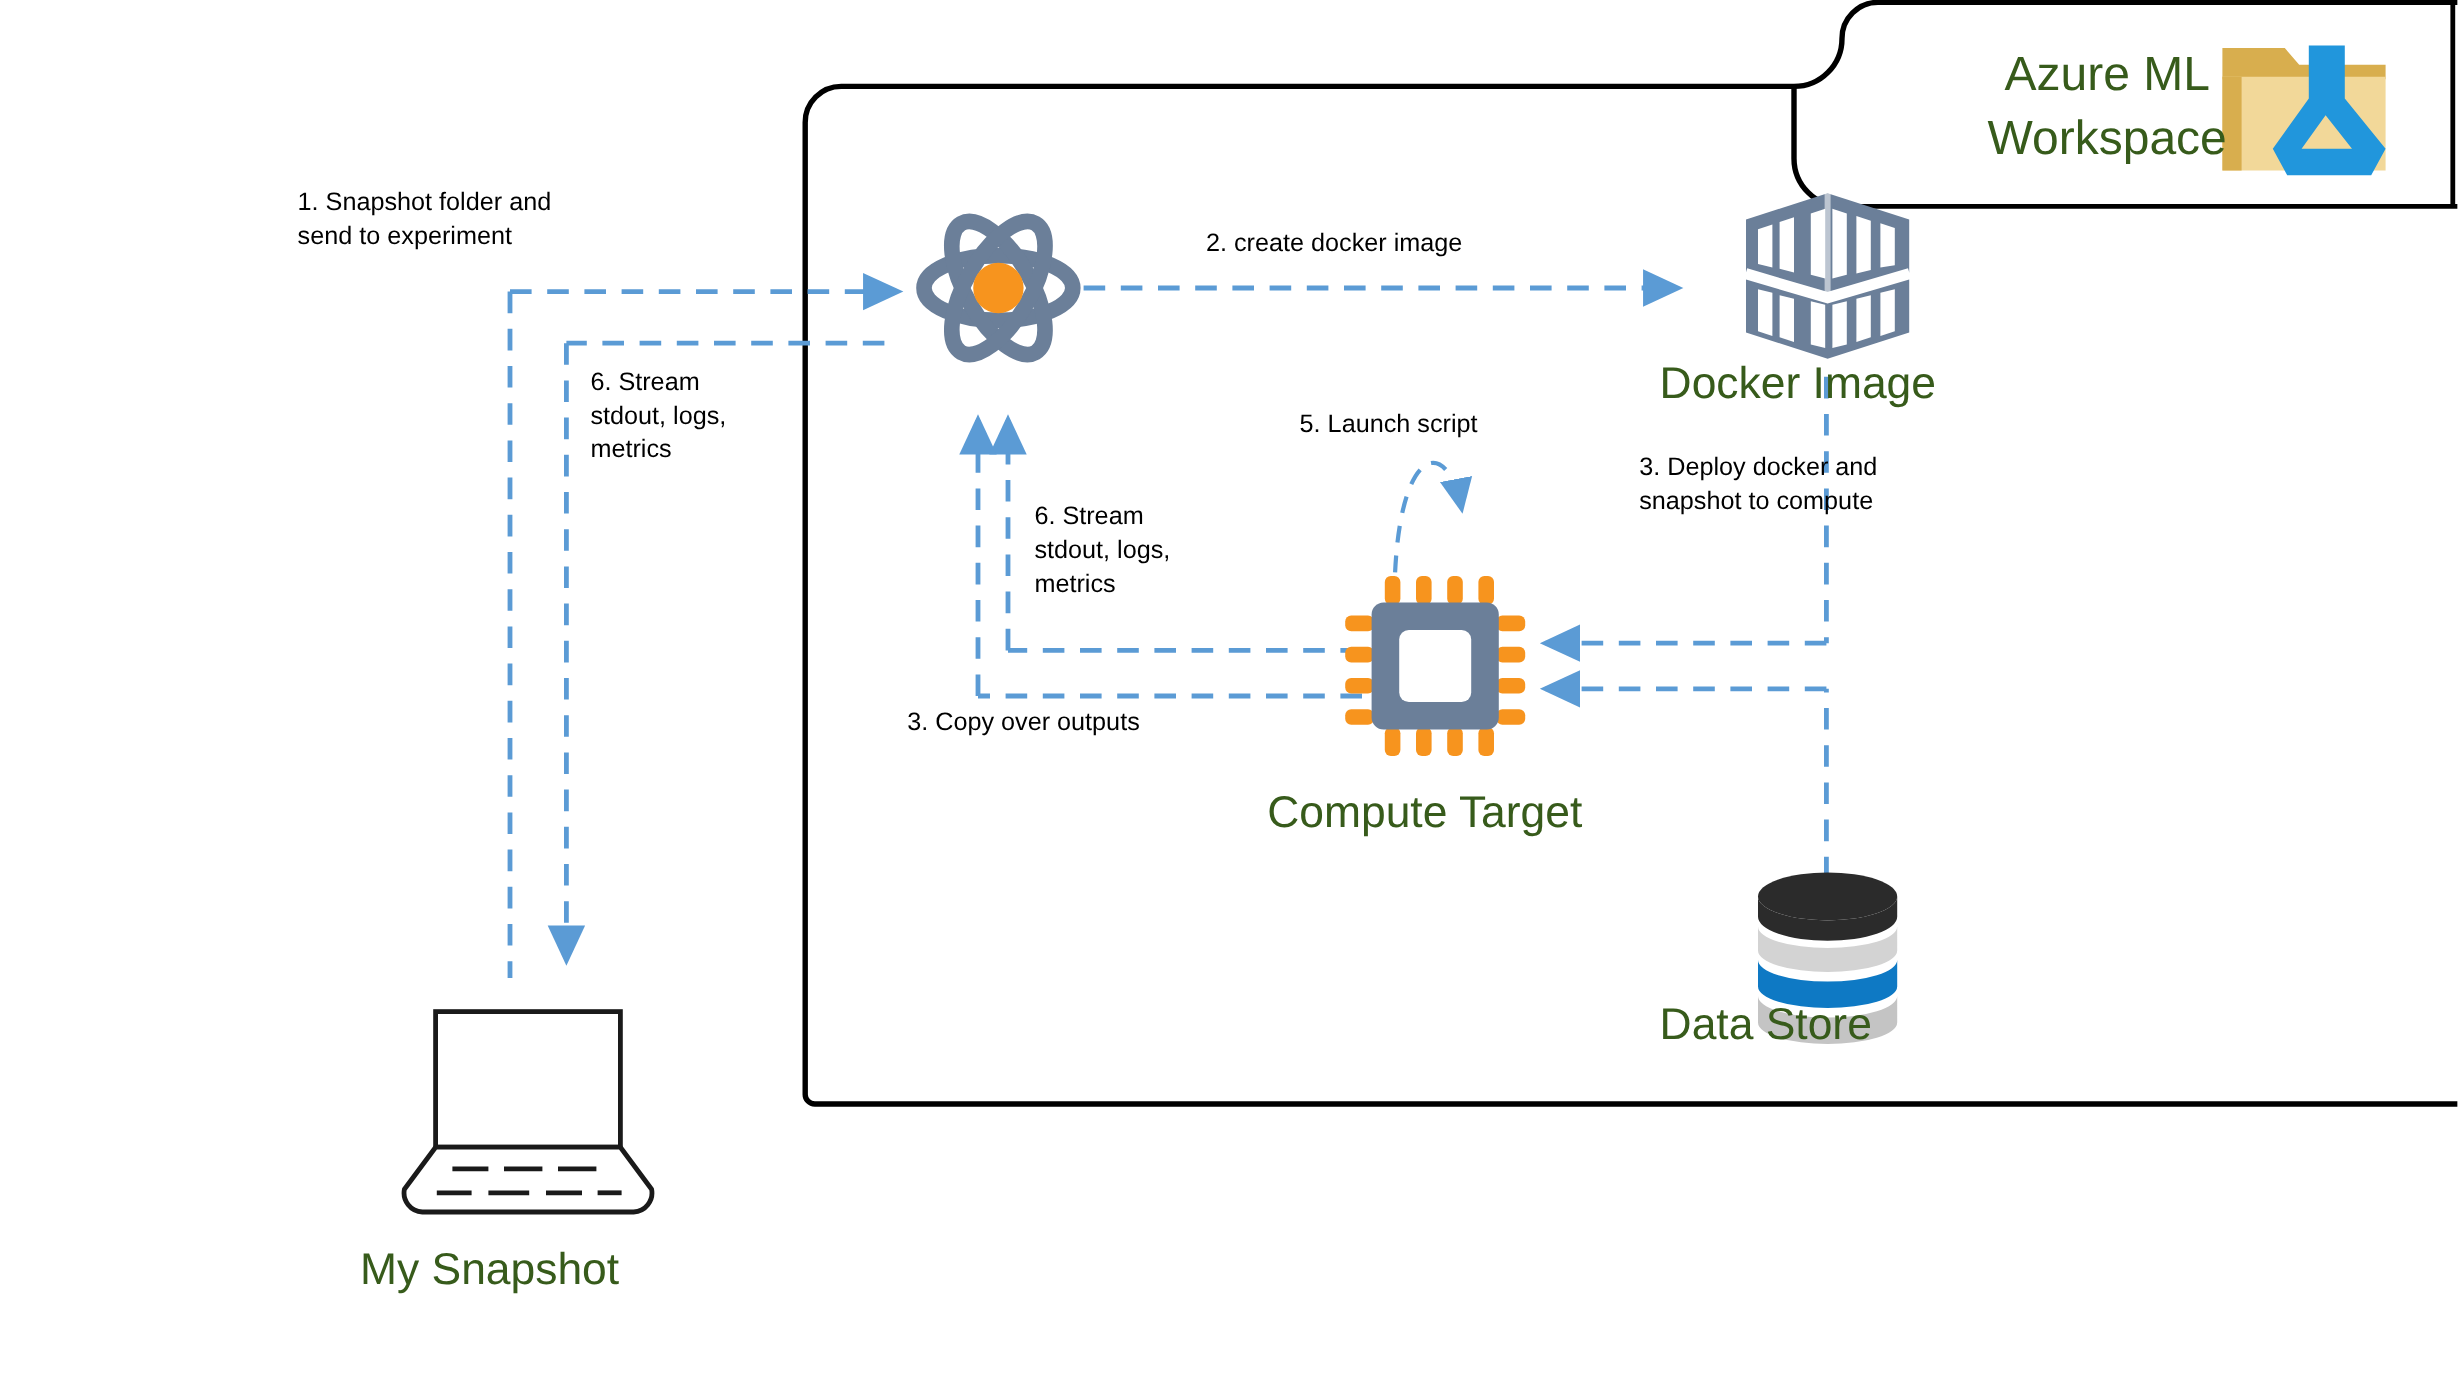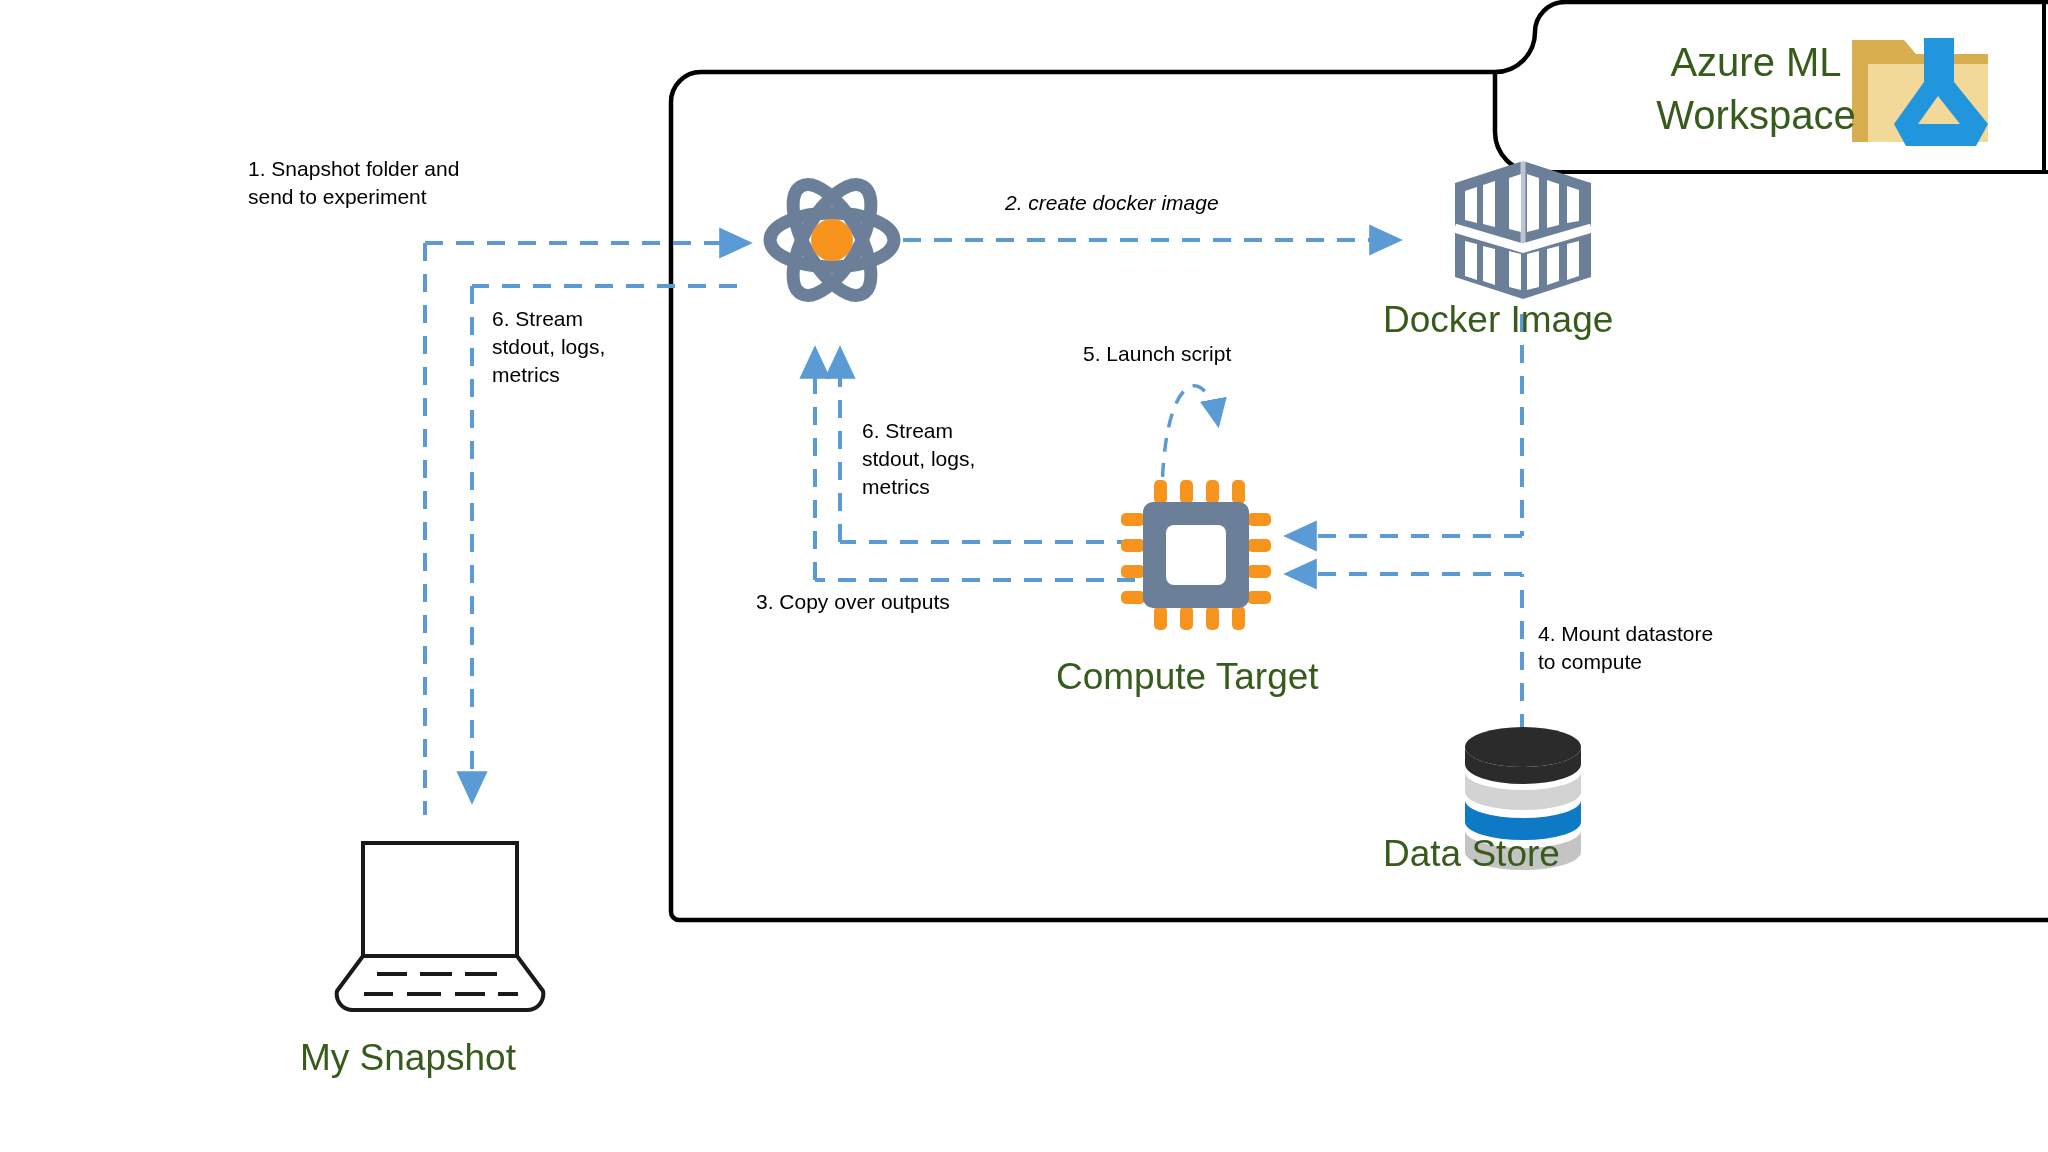--- a/index.html
+++ b/index.html
@@ -149,25 +149,25 @@
                M 18 8 L -2 36 L 40 36 Z" fill="#2196DC" fill-rule="evenodd"></path>
     </g>
   </svg>
 
   <div class="title" style="left:1636px;top:36px;width:240px;">Azure ML
 Workspace</div>
 
   <div class="lbl" style="left:248px;top:155px;width:340px;">1. Snapshot folder and
 send to experiment</div>
 
-  <div class="lbl" style="left:1005px;top:189px;width:340px;font-style:italic;">2. create docker image</div>
+  <div class="lbl" style="left:1005px;top:189px;width:340px;">2. create docker image</div>
 
+  <div class="lbl" style="left:1366px;top:376px;width:330px;">3. Deploy docker and
+snapshot to compute</div>
 
-  <div class="lbl" style="left:1538px;top:620px;width:300px;">4. Mount datastore
-to compute</div>
 
   <div class="lbl" style="left:1083px;top:340px;width:260px;">5. Launch script</div>
 
   <div class="lbl" style="left:492px;top:305px;width:190px;">6. Stream
 stdout, logs,
 metrics</div>
 
   <div class="lbl" style="left:862px;top:417px;width:190px;">6. Stream
 stdout, logs,
 metrics</div>

